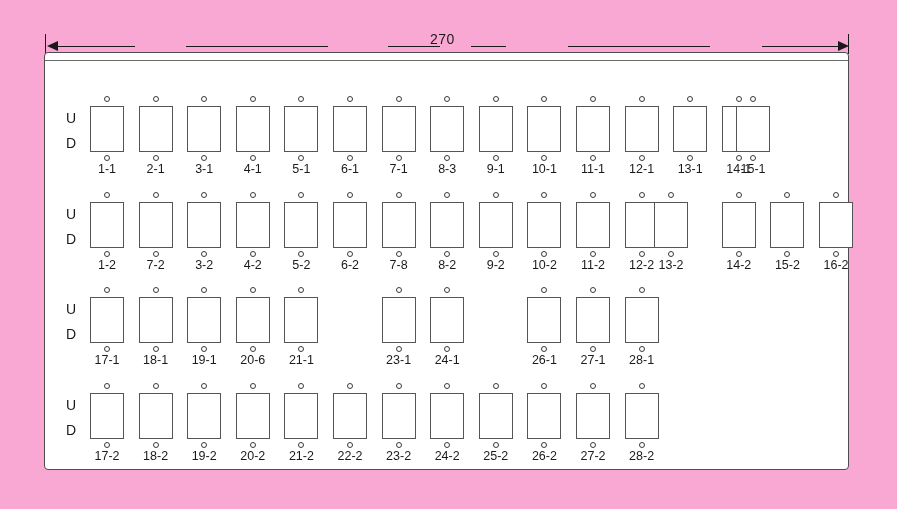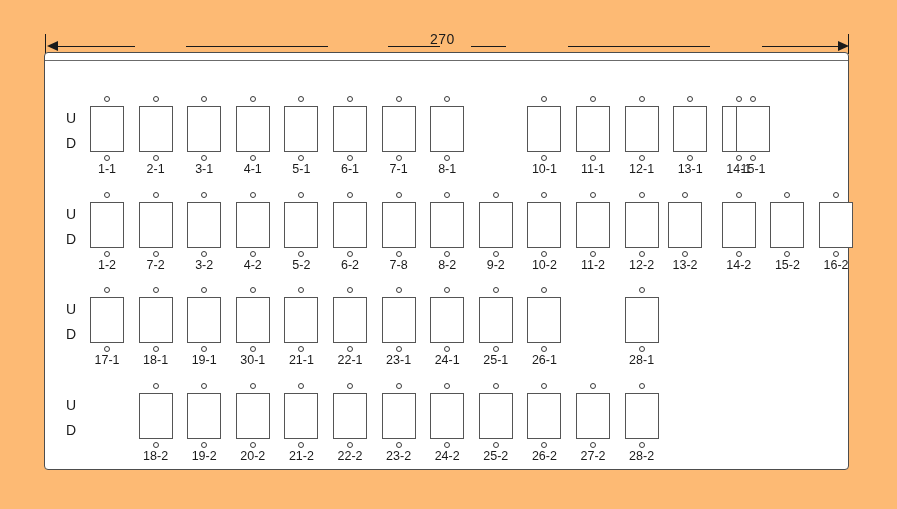--- a/index.html
+++ b/index.html
@@ -10,21 +10,21 @@
   }
   body {
     font-family: "Liberation Sans", sans-serif;
     -webkit-font-smoothing: antialiased;
   }
 
   #drawing {
     position: relative;
     width: 897px;
     height: 509px;
-    background: #fdba74;
+    background: #f9a8d4;
     overflow: hidden;
   }
 
   
   .dim-band {
     position: absolute;
     left: 0;
     top: 0;
     width: 897px;
     height: 60px;
@@ -253,21 +253,27 @@
         <div class="conn" style="left: 315.6px;">
           <div class="pin top"></div>
           <div class="conn-body"></div>
           <div class="pin bottom"></div>
           <div class="conn-label">7-1</div>
         </div>
         <div class="conn" style="left: 364.2px;">
           <div class="pin top"></div>
           <div class="conn-body"></div>
           <div class="pin bottom"></div>
-          <div class="conn-label">8-1</div>
+          <div class="conn-label">8-3</div>
+        </div>
+        <div class="conn" style="left: 412.8px;">
+          <div class="pin top"></div>
+          <div class="conn-body"></div>
+          <div class="pin bottom"></div>
+          <div class="conn-label">9-1</div>
         </div>
         <div class="conn" style="left: 461.4px;">
           <div class="pin top"></div>
           <div class="conn-body"></div>
           <div class="pin bottom"></div>
           <div class="conn-label">10-1</div>
         </div>
         <div class="conn" style="left: 510px;">
           <div class="pin top"></div>
           <div class="conn-body"></div>
@@ -368,21 +374,21 @@
           <div class="conn-body"></div>
           <div class="pin bottom"></div>
           <div class="conn-label">11-2</div>
         </div>
         <div class="conn" style="left: 558.6px;">
           <div class="pin top"></div>
           <div class="conn-body"></div>
           <div class="pin bottom"></div>
           <div class="conn-label">12-2</div>
         </div>
-        <div class="conn" style="left: 602px;">
+        <div class="conn" style="left: 588px;">
           <div class="pin top"></div>
           <div class="conn-body"></div>
           <div class="pin bottom"></div>
           <div class="conn-label">13-2</div>
         </div>
         <div class="conn" style="left: 655.8px;">
           <div class="pin top"></div>
           <div class="conn-body"></div>
           <div class="pin bottom"></div>
           <div class="conn-label">14-2</div>
@@ -418,68 +424,68 @@
         <div class="conn" style="left: 121.2px;">
           <div class="pin top"></div>
           <div class="conn-body"></div>
           <div class="pin bottom"></div>
           <div class="conn-label">19-1</div>
         </div>
         <div class="conn" style="left: 169.8px;">
           <div class="pin top"></div>
           <div class="conn-body"></div>
           <div class="pin bottom"></div>
-          <div class="conn-label">30-1</div>
+          <div class="conn-label">20-6</div>
         </div>
         <div class="conn" style="left: 218.4px;">
           <div class="pin top"></div>
           <div class="conn-body"></div>
           <div class="pin bottom"></div>
           <div class="conn-label">21-1</div>
         </div>
-        <div class="conn" style="left: 267px;">
-          <div class="pin top"></div>
-          <div class="conn-body"></div>
-          <div class="pin bottom"></div>
-          <div class="conn-label">22-1</div>
-        </div>
         <div class="conn" style="left: 315.6px;">
           <div class="pin top"></div>
           <div class="conn-body"></div>
           <div class="pin bottom"></div>
           <div class="conn-label">23-1</div>
         </div>
         <div class="conn" style="left: 364.2px;">
           <div class="pin top"></div>
           <div class="conn-body"></div>
           <div class="pin bottom"></div>
           <div class="conn-label">24-1</div>
         </div>
-        <div class="conn" style="left: 412.8px;">
-          <div class="pin top"></div>
-          <div class="conn-body"></div>
-          <div class="pin bottom"></div>
-          <div class="conn-label">25-1</div>
-        </div>
         <div class="conn" style="left: 461.4px;">
           <div class="pin top"></div>
           <div class="conn-body"></div>
           <div class="pin bottom"></div>
           <div class="conn-label">26-1</div>
+        </div>
+        <div class="conn" style="left: 510px;">
+          <div class="pin top"></div>
+          <div class="conn-body"></div>
+          <div class="pin bottom"></div>
+          <div class="conn-label">27-1</div>
         </div>
         <div class="conn" style="left: 558.6px;">
           <div class="pin top"></div>
           <div class="conn-body"></div>
           <div class="pin bottom"></div>
           <div class="conn-label">28-1</div>
         </div>
       </div>
       <div class="row" style="left: 62px; top: 381px; width: 607.2px;">
         <div class="ud-label u">U</div>
         <div class="ud-label d">D</div>
+        <div class="conn" style="left: 24px;">
+          <div class="pin top"></div>
+          <div class="conn-body"></div>
+          <div class="pin bottom"></div>
+          <div class="conn-label">17-2</div>
+        </div>
         <div class="conn" style="left: 72.6px;">
           <div class="pin top"></div>
           <div class="conn-body"></div>
           <div class="pin bottom"></div>
           <div class="conn-label">18-2</div>
         </div>
         <div class="conn" style="left: 121.2px;">
           <div class="pin top"></div>
           <div class="conn-body"></div>
           <div class="pin bottom"></div>

